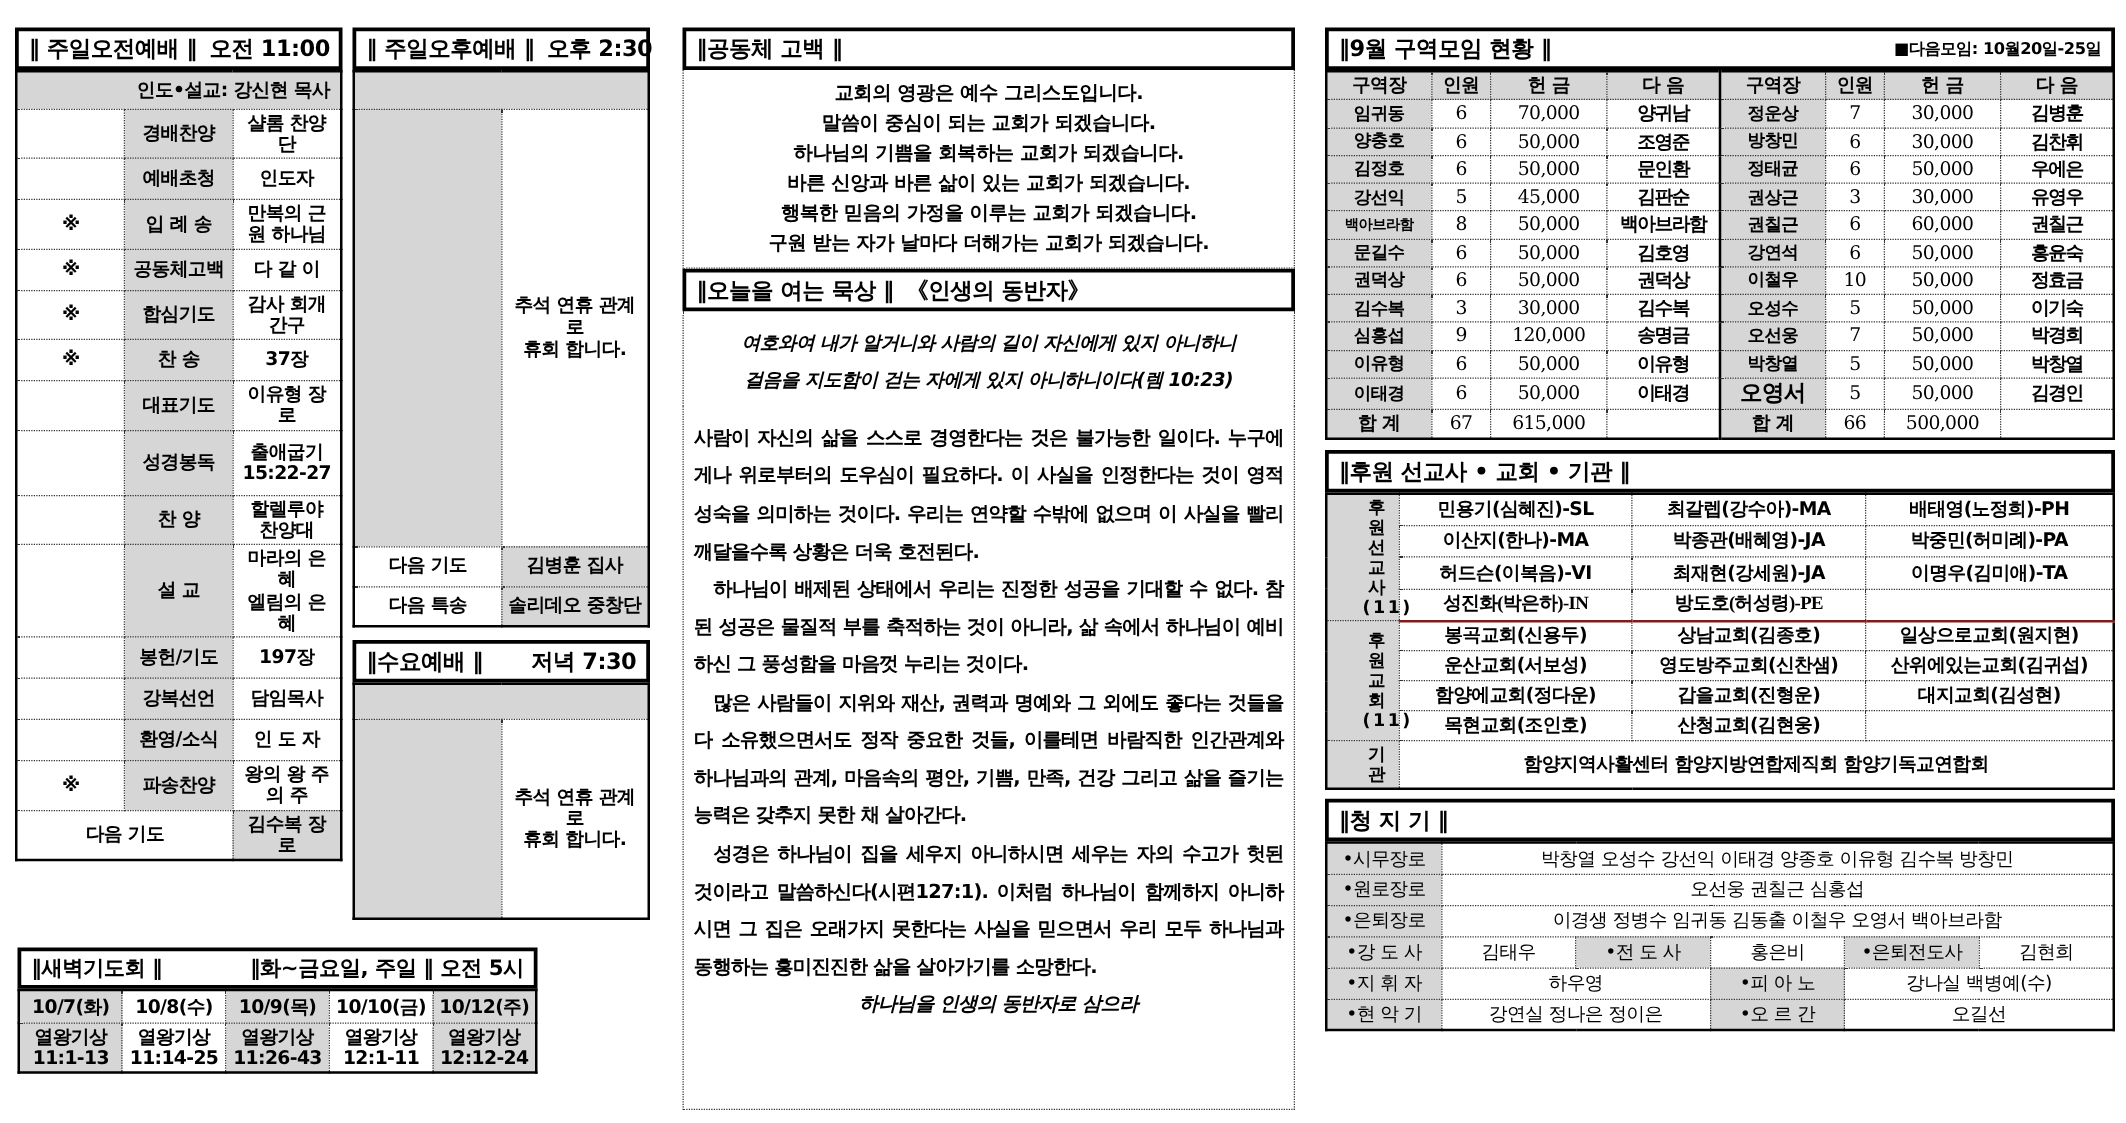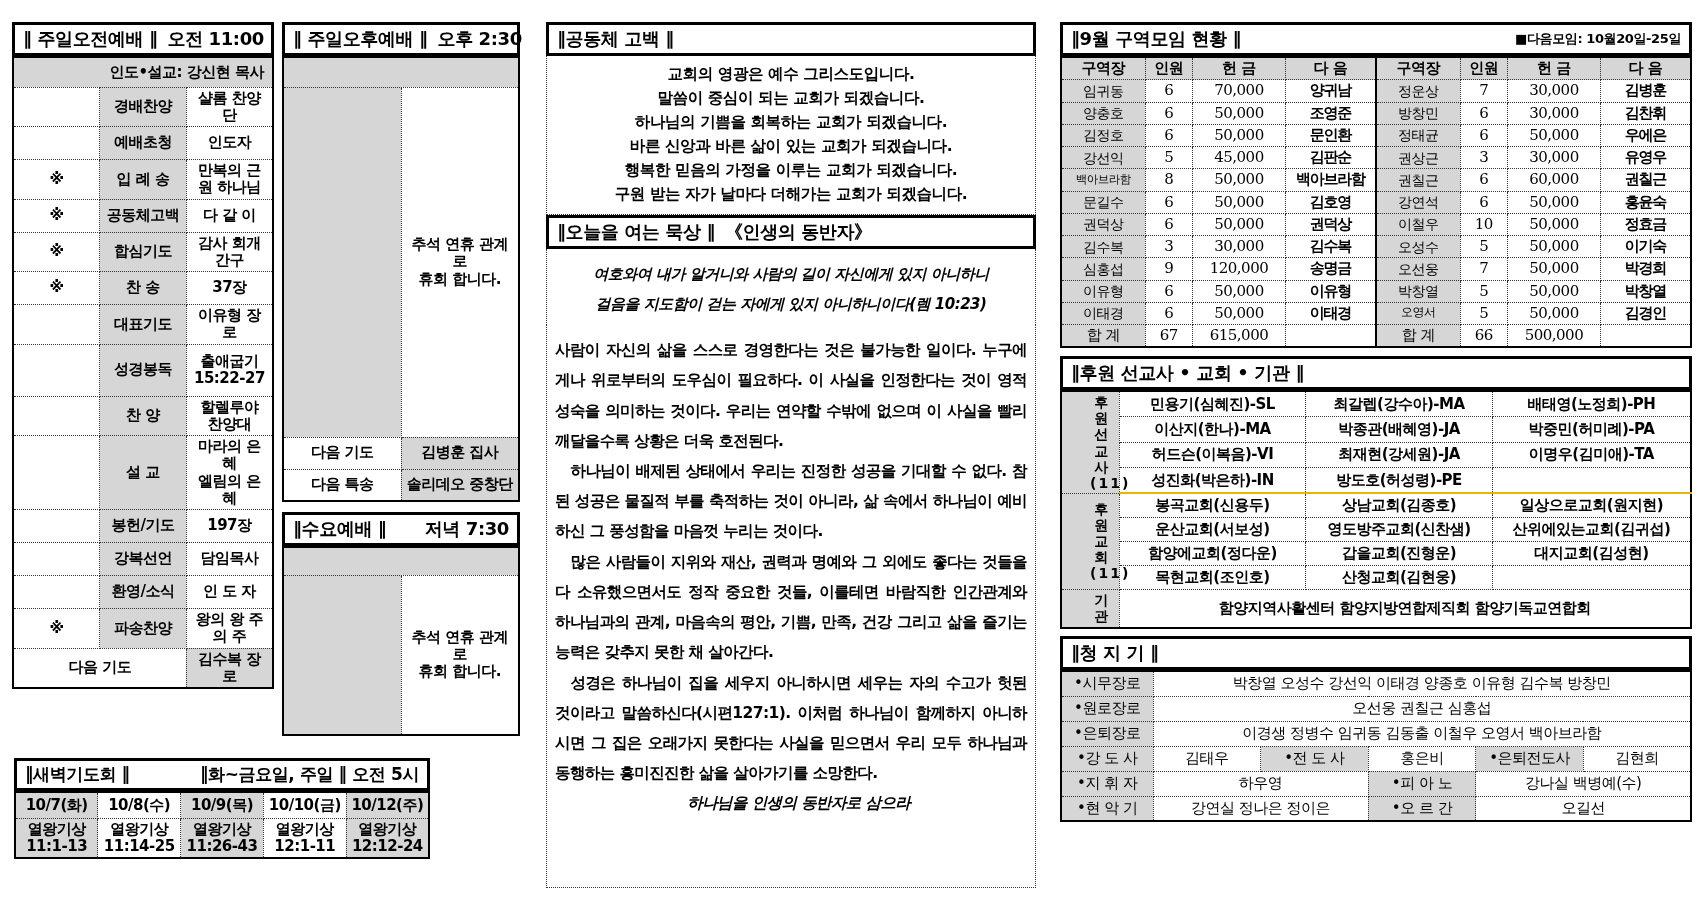--- a/index.html
+++ b/index.html
@@ -97,28 +97,28 @@
   .bodytext p { margin: 0; text-indent: 1em; }
   .bodytext p.noind { text-indent: 0; }
   .closing {
     margin-top: 14px; text-align: center;
     font-style: italic; text-indent: 0;
   }
 
   
   .col4 { width: 632px; flex: 0 0 632px; margin-left: 24px; }
   .dist td { font-size: 14px; height: 22px; padding: 1px 2px; }
-  .dist .nm { font-weight: normal; }
+  .dist .nm { font-weight: bold; }
   .dist .pl { font-weight: normal; font-family: "DejaVu Serif", serif; }
   .dist .nxt { font-weight: bold; letter-spacing: -1.2px; }
   .dist .midsep { border-left: 2px solid #000; }
 
   .supp td { font-size: 13.5px; height: 24px; padding: 1px 4px; text-align: left; font-weight: normal; letter-spacing: -0.9px; }
   .supp td.lbl { text-align: center; font-weight: bold; font-size: 14px; letter-spacing: 2px; padding-left: 28px; }
-  .supp tr.groupend td { border-bottom: 2px solid #eab308; }
+  .supp tr.groupend td { border-bottom: 2px solid #7f1d1d; font-family: Liberation Serif, serif; }
 
   .stew td { font-size: 14.5px; padding: 2px 5px; text-align: left; letter-spacing: -0.8px; height: 25px; }
   .stew td.lbl { font-weight: normal; white-space: nowrap; }
   .stew td.val { font-weight: normal; }
   .sq { font-size: 13px; }
 </style>
 </head>
 <body>
 
 <div class="page">
@@ -434,21 +434,21 @@
             <td class="shade nm midsep" style="font-size: 14px;">박창열</td>
             <td class="pl">5</td>
             <td class="pl">50,000</td>
             <td class="nxt">박창열</td>
           </tr>
           <tr>
             <td class="shade nm" style="font-size: 14px;">이태경</td>
             <td class="pl">6</td>
             <td class="pl">50,000</td>
             <td class="nxt">이태경</td>
-            <td class="shade nm midsep" style="font-size: 12px;">오영서</td>
+            <td class="shade nm midsep" style="font-size: 18px;">오영서</td>
             <td class="pl">5</td>
             <td class="pl">50,000</td>
             <td class="nxt">김경인</td>
           </tr>
         </tbody>
       <tfoot>
           <tr id="district-total">
             <td class="shade nm">합  계</td>
             <td class="pl">67</td>
             <td class="pl">615,000</td>

